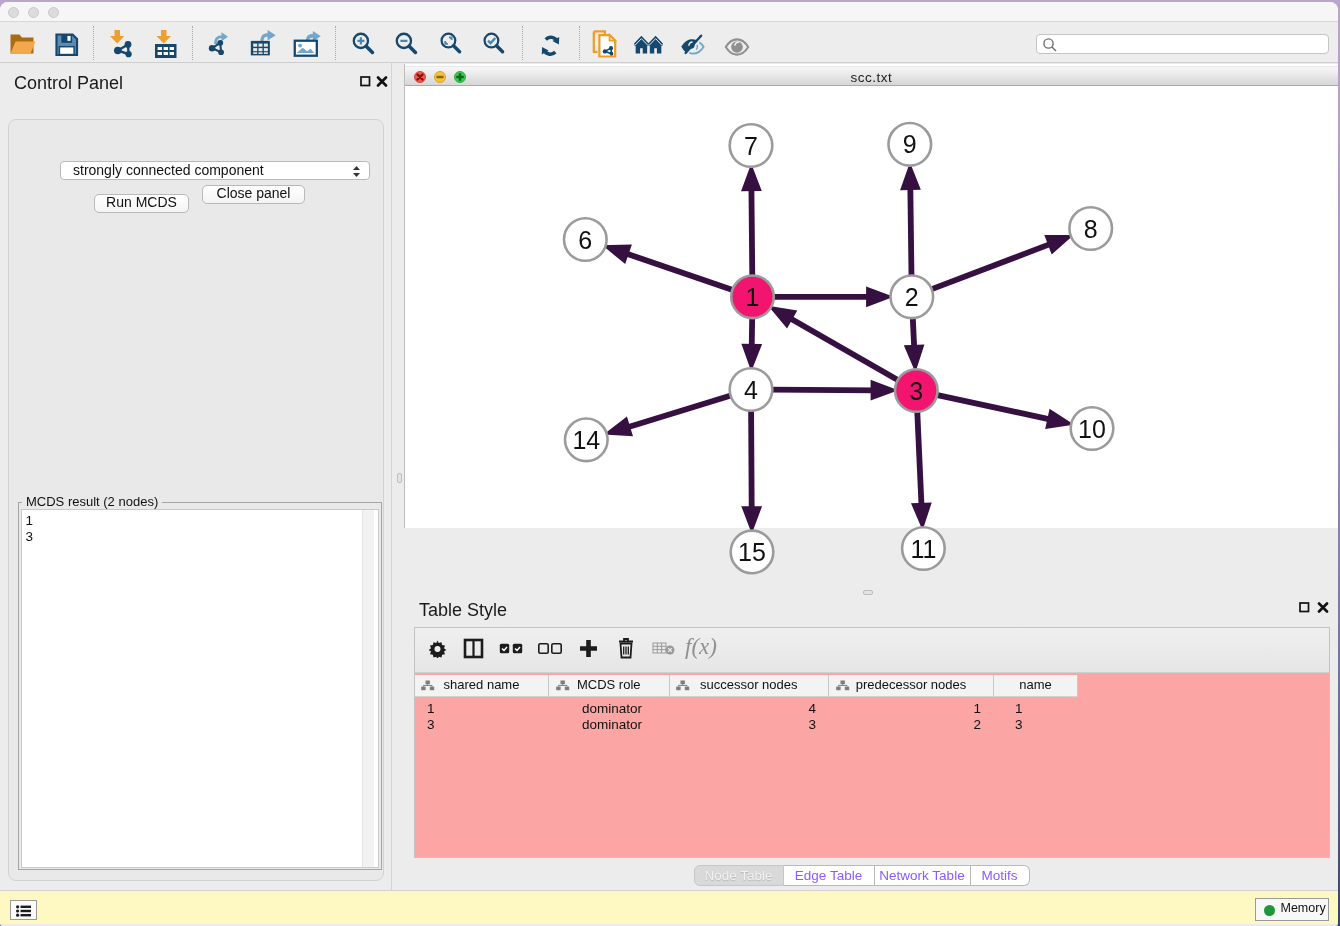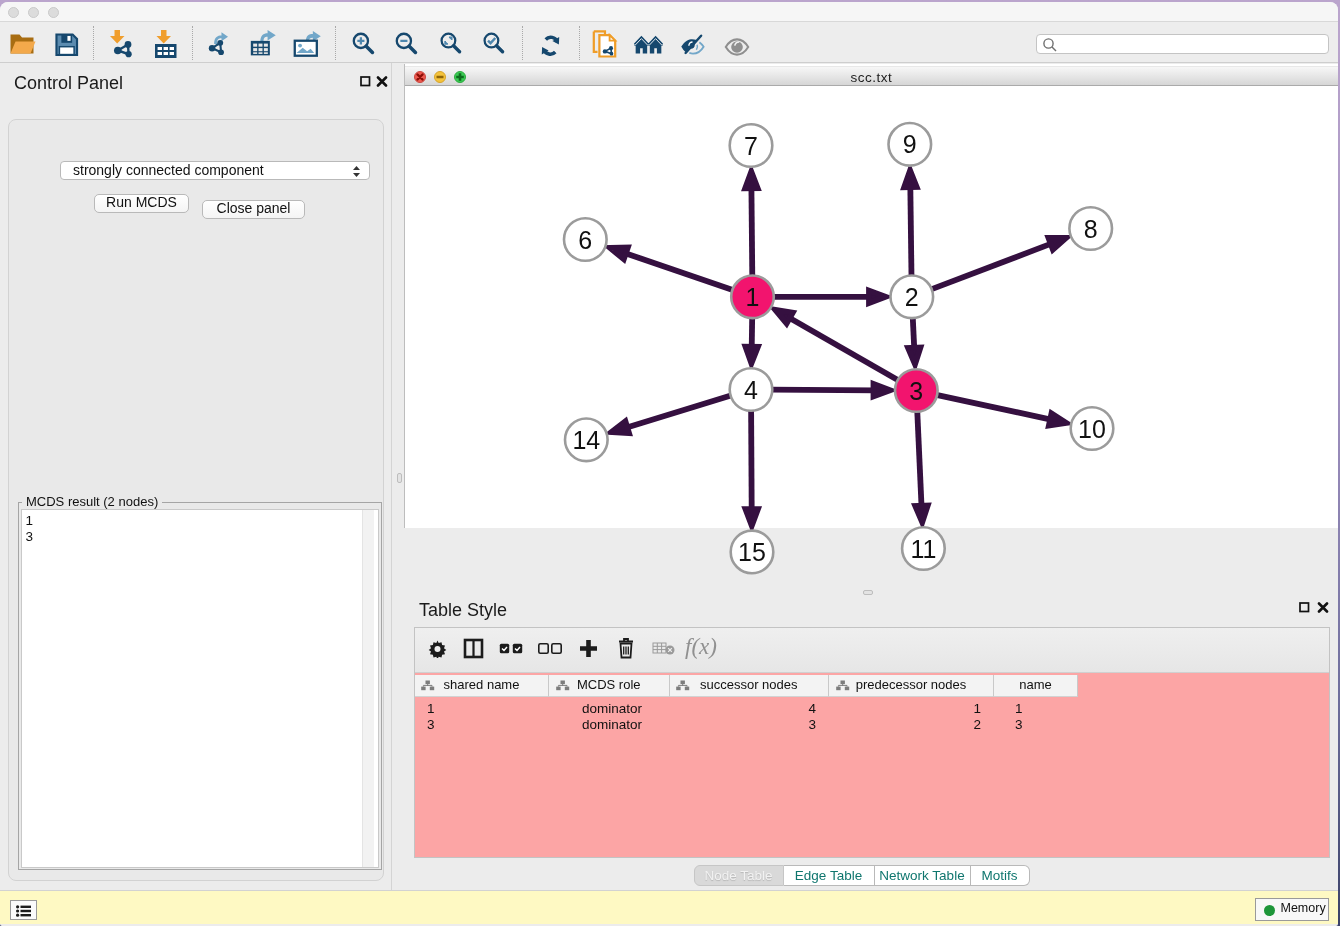--- a/index.html
+++ b/index.html
@@ -29,21 +29,21 @@
 #netframe{position:absolute;left:404px;top:62px;width:934px;height:464px;background:#fff;border-left:1px solid #bdbdbd}
 #nettitle{position:absolute;left:0;top:2px;width:100%;height:20px;background:linear-gradient(#f7f7f7,#d6d6d6);border-bottom:1px solid #aaa;border-top:1px solid #e8e8e8}
 .mtl{position:absolute;top:4px;width:12px;height:12px;border-radius:50%}
 
 #tp{position:absolute;left:404px;top:595px;width:934px;height:293px}
 #tpbox{position:absolute;left:10px;top:30px;width:916px;height:231px;background:#fca5a5;border:1px solid #c3c3c3}
 #tptools{position:absolute;left:0;top:0;width:100%;height:45px;background:linear-gradient(#efefef,#e6e6e6);border-bottom:1px solid #d0d0d0}
 .th{position:absolute;top:47px;height:22px;background:#f3f3f3;border-right:1px solid #c9c9c9;border-bottom:1px solid #d2d2d2;font-size:13px;color:#111}
 .thtxt{position:absolute;top:2px;width:100%;text-align:center}
 .cell{position:absolute;font-size:13.5px;color:#111}
-.btab{height:21px;line-height:19px;font-size:13.5px;text-align:center;background:#fff;border:1px solid #b9b9b9;border-left:none;color:#0f766e}
+.btab{height:21px;line-height:19px;font-size:13.5px;text-align:center;background:#fff;border:1px solid #b9b9b9;border-left:none;color:#8b5cf6}
 .smicon{position:absolute;top:5px;width:14px;height:11px}
 
 #status{position:absolute;left:0;top:888px;width:100%;height:34px;background:#fef9c3;border-top:1px solid #d2d2d2}
 </style>
 </head>
 <body>
 <div id="win">
   <div id="titlebar">
     <div class="tl" style="left:8px"></div>
     <div class="tl" style="left:28px"></div>
@@ -192,21 +192,21 @@
         <path d="M2 1.5 L10 9.5 M10 1.5 L2 9.5" stroke="#111" stroke-width="2.6" stroke-linecap="round"></path>
       </svg>
     <div id="cpbox"></div>
     <div style="position:absolute;left:60px;top:98px;width:310px;height:19px;background:#fff;border:1px solid #b9b9b9;border-radius:4px">
       <div style="position:absolute;left:12px;top:0px;font-size:14px;color:#111">strongly connected component</div>
       <svg style="position:absolute;right:7px;top:3px" width="11" height="13" viewBox="0 0 11 13">
         <path d="M2 5 L5.5 1 L9 5 Z M2 8 L5.5 12 L9 8 Z" fill="#333"></path>
       </svg>
     </div>
     <div class="btn" style="left:94px;top:130.5px;width:95px">Run MCDS</div>
-    <div class="btn" style="left:202px;top:137px;width:103px">Close panel</div>
+    <div class="btn" style="left:202px;top:122px;width:103px">Close panel</div>
     <div style="position:absolute;left:18px;top:439px;width:364px;height:368px;border:1px solid #a5a5a5"></div>
     <div style="position:absolute;left:22px;top:430.5px;background:#e9e9e9;padding:0 4px;font-size:13px;color:#111">MCDS result (2 nodes)</div>
     <div style="position:absolute;left:20.5px;top:446px;width:358px;height:359px;background:#fff;border:1px solid #c9c9c9">
       <div style="position:absolute;left:4px;top:3px;font-size:13.5px;color:#111;line-height:15.5px">1<br>3</div>
       <div style="position:absolute;right:4px;top:0;width:12px;height:100%;background:#f2f2f2;border-left:1px solid #e4e4e4"></div>
     </div>
   </div>
   <div id="netframe">
     <div id="nettitle">
       <div class="mtl" style="left:9px;background:#ee5a50;border:1px solid #c94841"></div>

